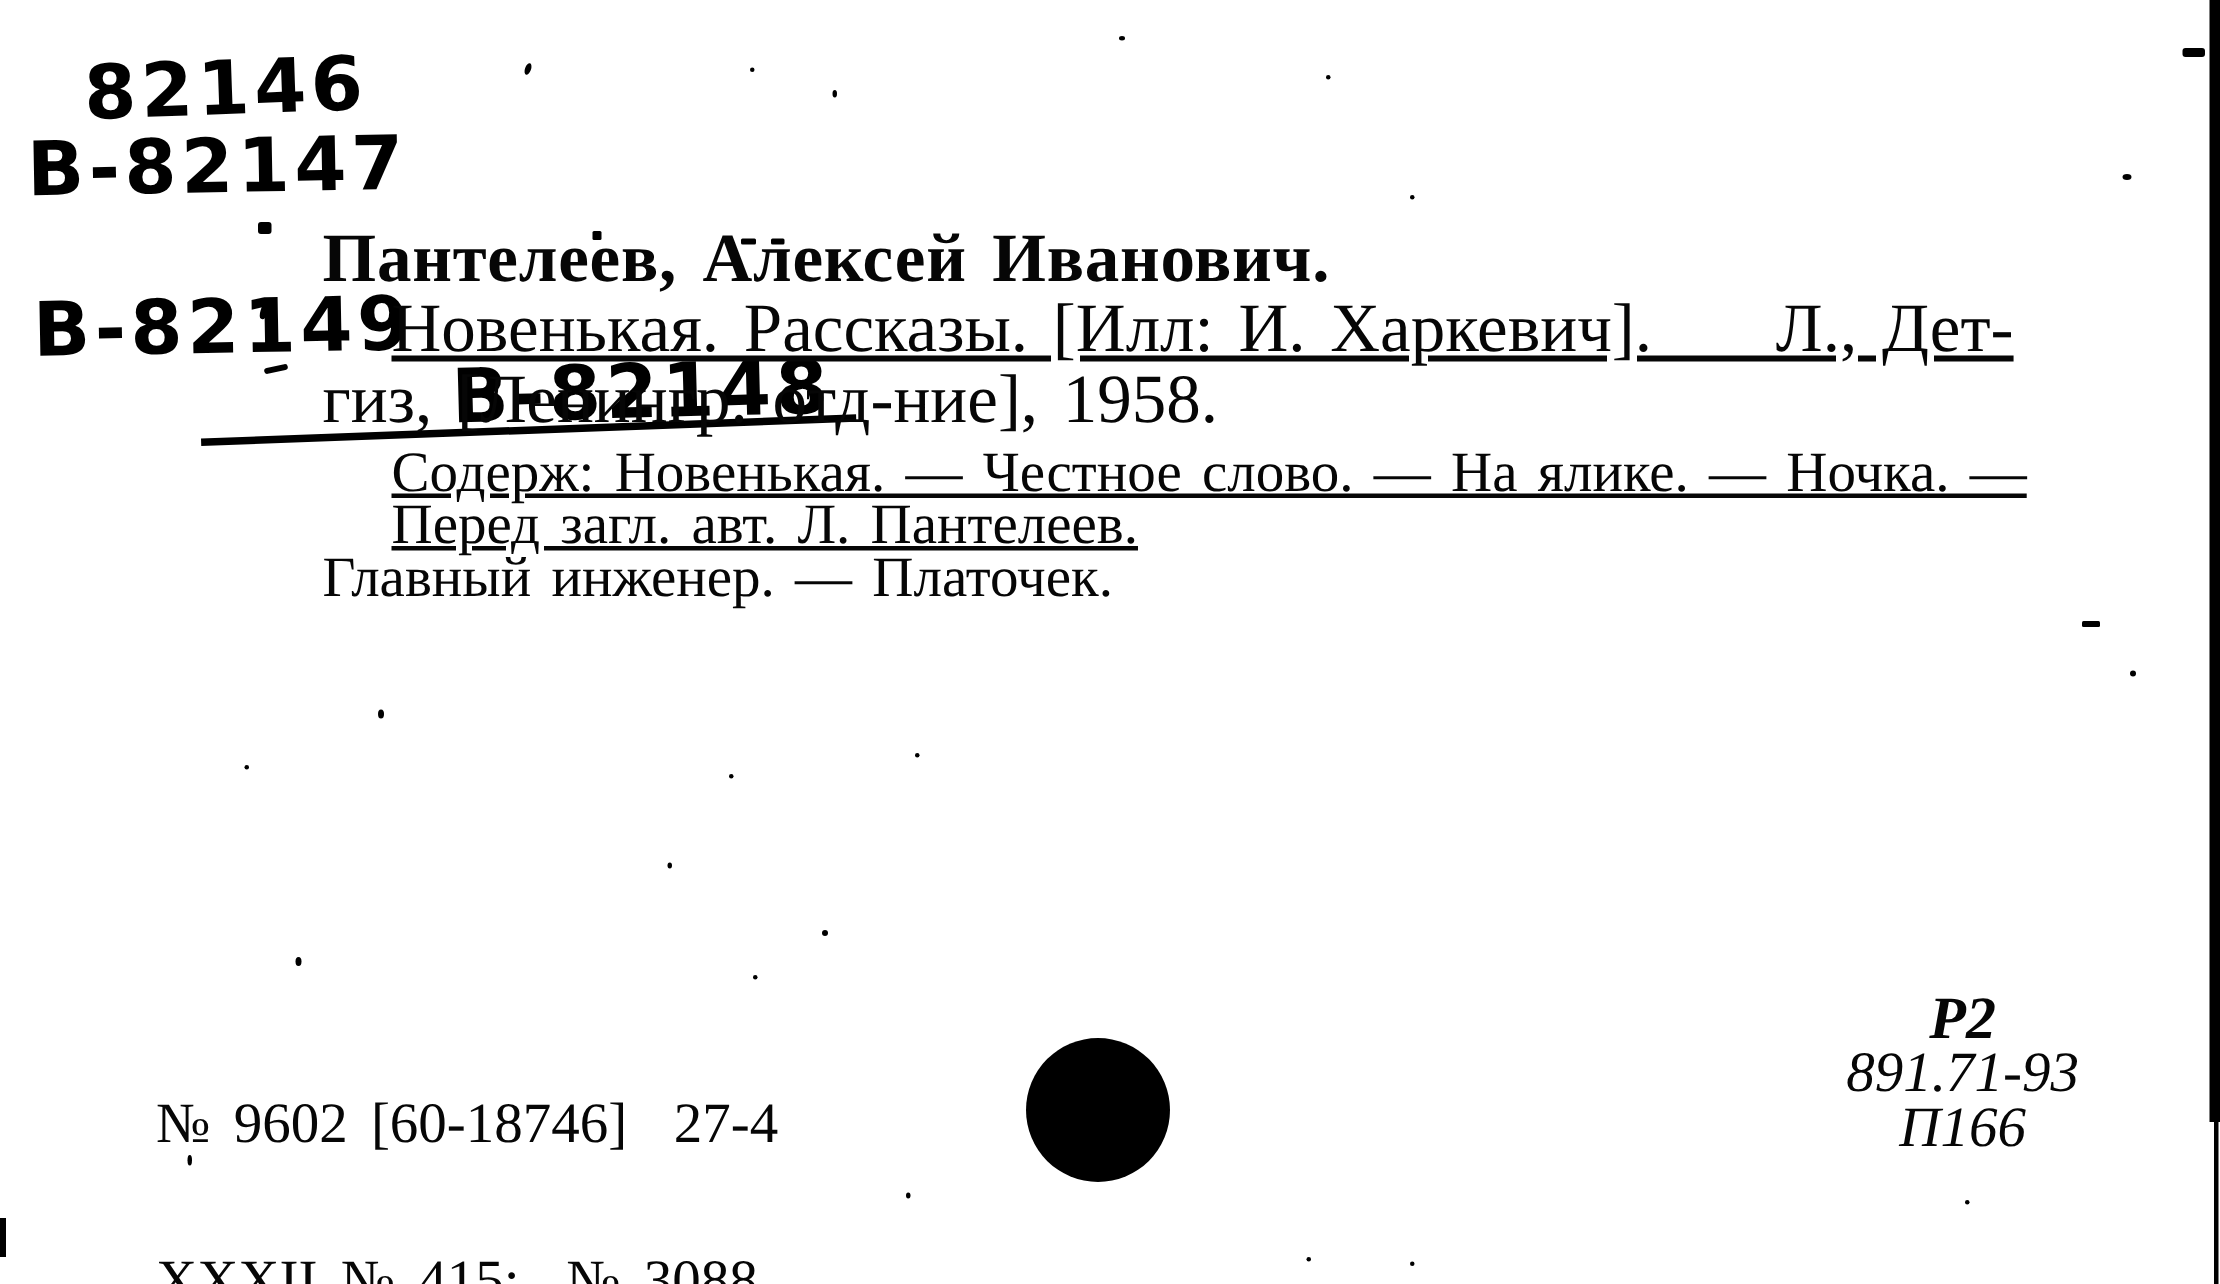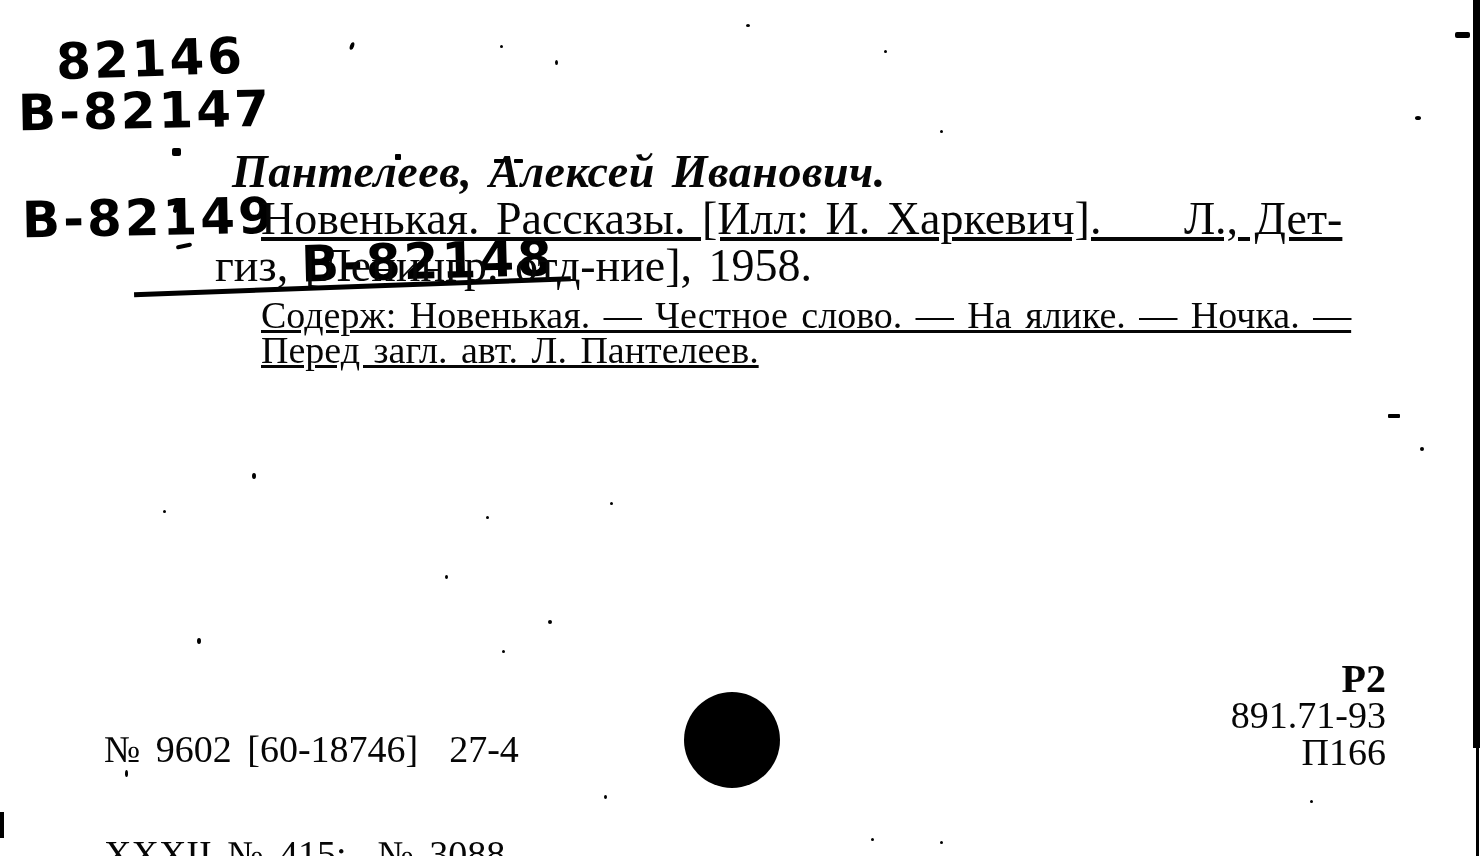--- a/index.html
+++ b/index.html
@@ -22,28 +22,28 @@
   .n4 { left:22px;  top:193px; transform:rotate(-1deg); }
   .n3 .wrap { position:relative; display:inline-block; }
   .strike {
     position:absolute; left:-4px; right:-16px; top:48%; height:5px;
     background:#000; transform:rotate(-0.6deg);
   }
 
   
   .entry { position:absolute; left:215px; top:148px; width:1200px; }
   .t { font-size:46px; line-height:47px; white-space:pre; word-spacing:5px; }
-  .head { font-weight:bold; margin-left:17px; letter-spacing:0.5px;font-style:italic; }
+  .head { font-weight:bold; margin-left:0; letter-spacing:0.5px; }
   .ind { margin-left:46px;text-decoration:underline; }
   .cgroup { margin-top:9px; }
   .c { font-size:38px; line-height:35px; white-space:pre; word-spacing:4px; }
 
   
   .fleft { position:absolute; left:104px; top:662px; font-size:38px; line-height:35px; white-space:pre; word-spacing:6px; }
-  .fright { position:absolute; right:94px; top:660px; text-align:right; font-size:38px; line-height:37px; }
+  .fright { position:absolute; right:94px; top:660px; text-align:center; font-size:38px; line-height:37px;font-style:italic; }
   .fright .shelf { font-weight:bold; font-size:40px; }
 
   
   .hole { position:absolute; left:684px; top:692px; width:96px; height:96px; background:#000; border-radius:50%; }
 
   
   .edge  { position:absolute; right:0; top:0; width:7px; height:748px; background:#000; }
   .edge2 { position:absolute; right:1px; top:748px; width:3px; height:108px; background:#000; }
   .lmark { position:absolute; left:0; top:812px; width:4px; height:26px; background:#000; }
 
@@ -67,20 +67,21 @@
     <div class="hw n4">В-82149</div>
   </div>
 
   <div class="entry print">
     <div class="t head">Пантелеев, Алексей Иванович.</div>
     <div class="t ind">Новенькая. Рассказы. [Илл: И. Харкевич].     Л., Дет-</div>
     <div class="t">гиз, [Ленингр. отд-ние], 1958.</div>
     <div class="cgroup">
       <div class="c ind">Содерж: Новенькая. — Честное слово. — На ялике. — Ночка. —</div>
       <div class="c ind">Перед загл. авт. Л. Пантелеев.</div>
+      <div class="c">Главный инженер. — Платочек.</div>
     </div>
   </div>
 
   <div class="fleft print">
     <div>№ 9602 [60-18746]  27-4</div>
     <div>XXXII № 415;  № 3088</div>
     
   </div>
 
   <div class="fright print">

